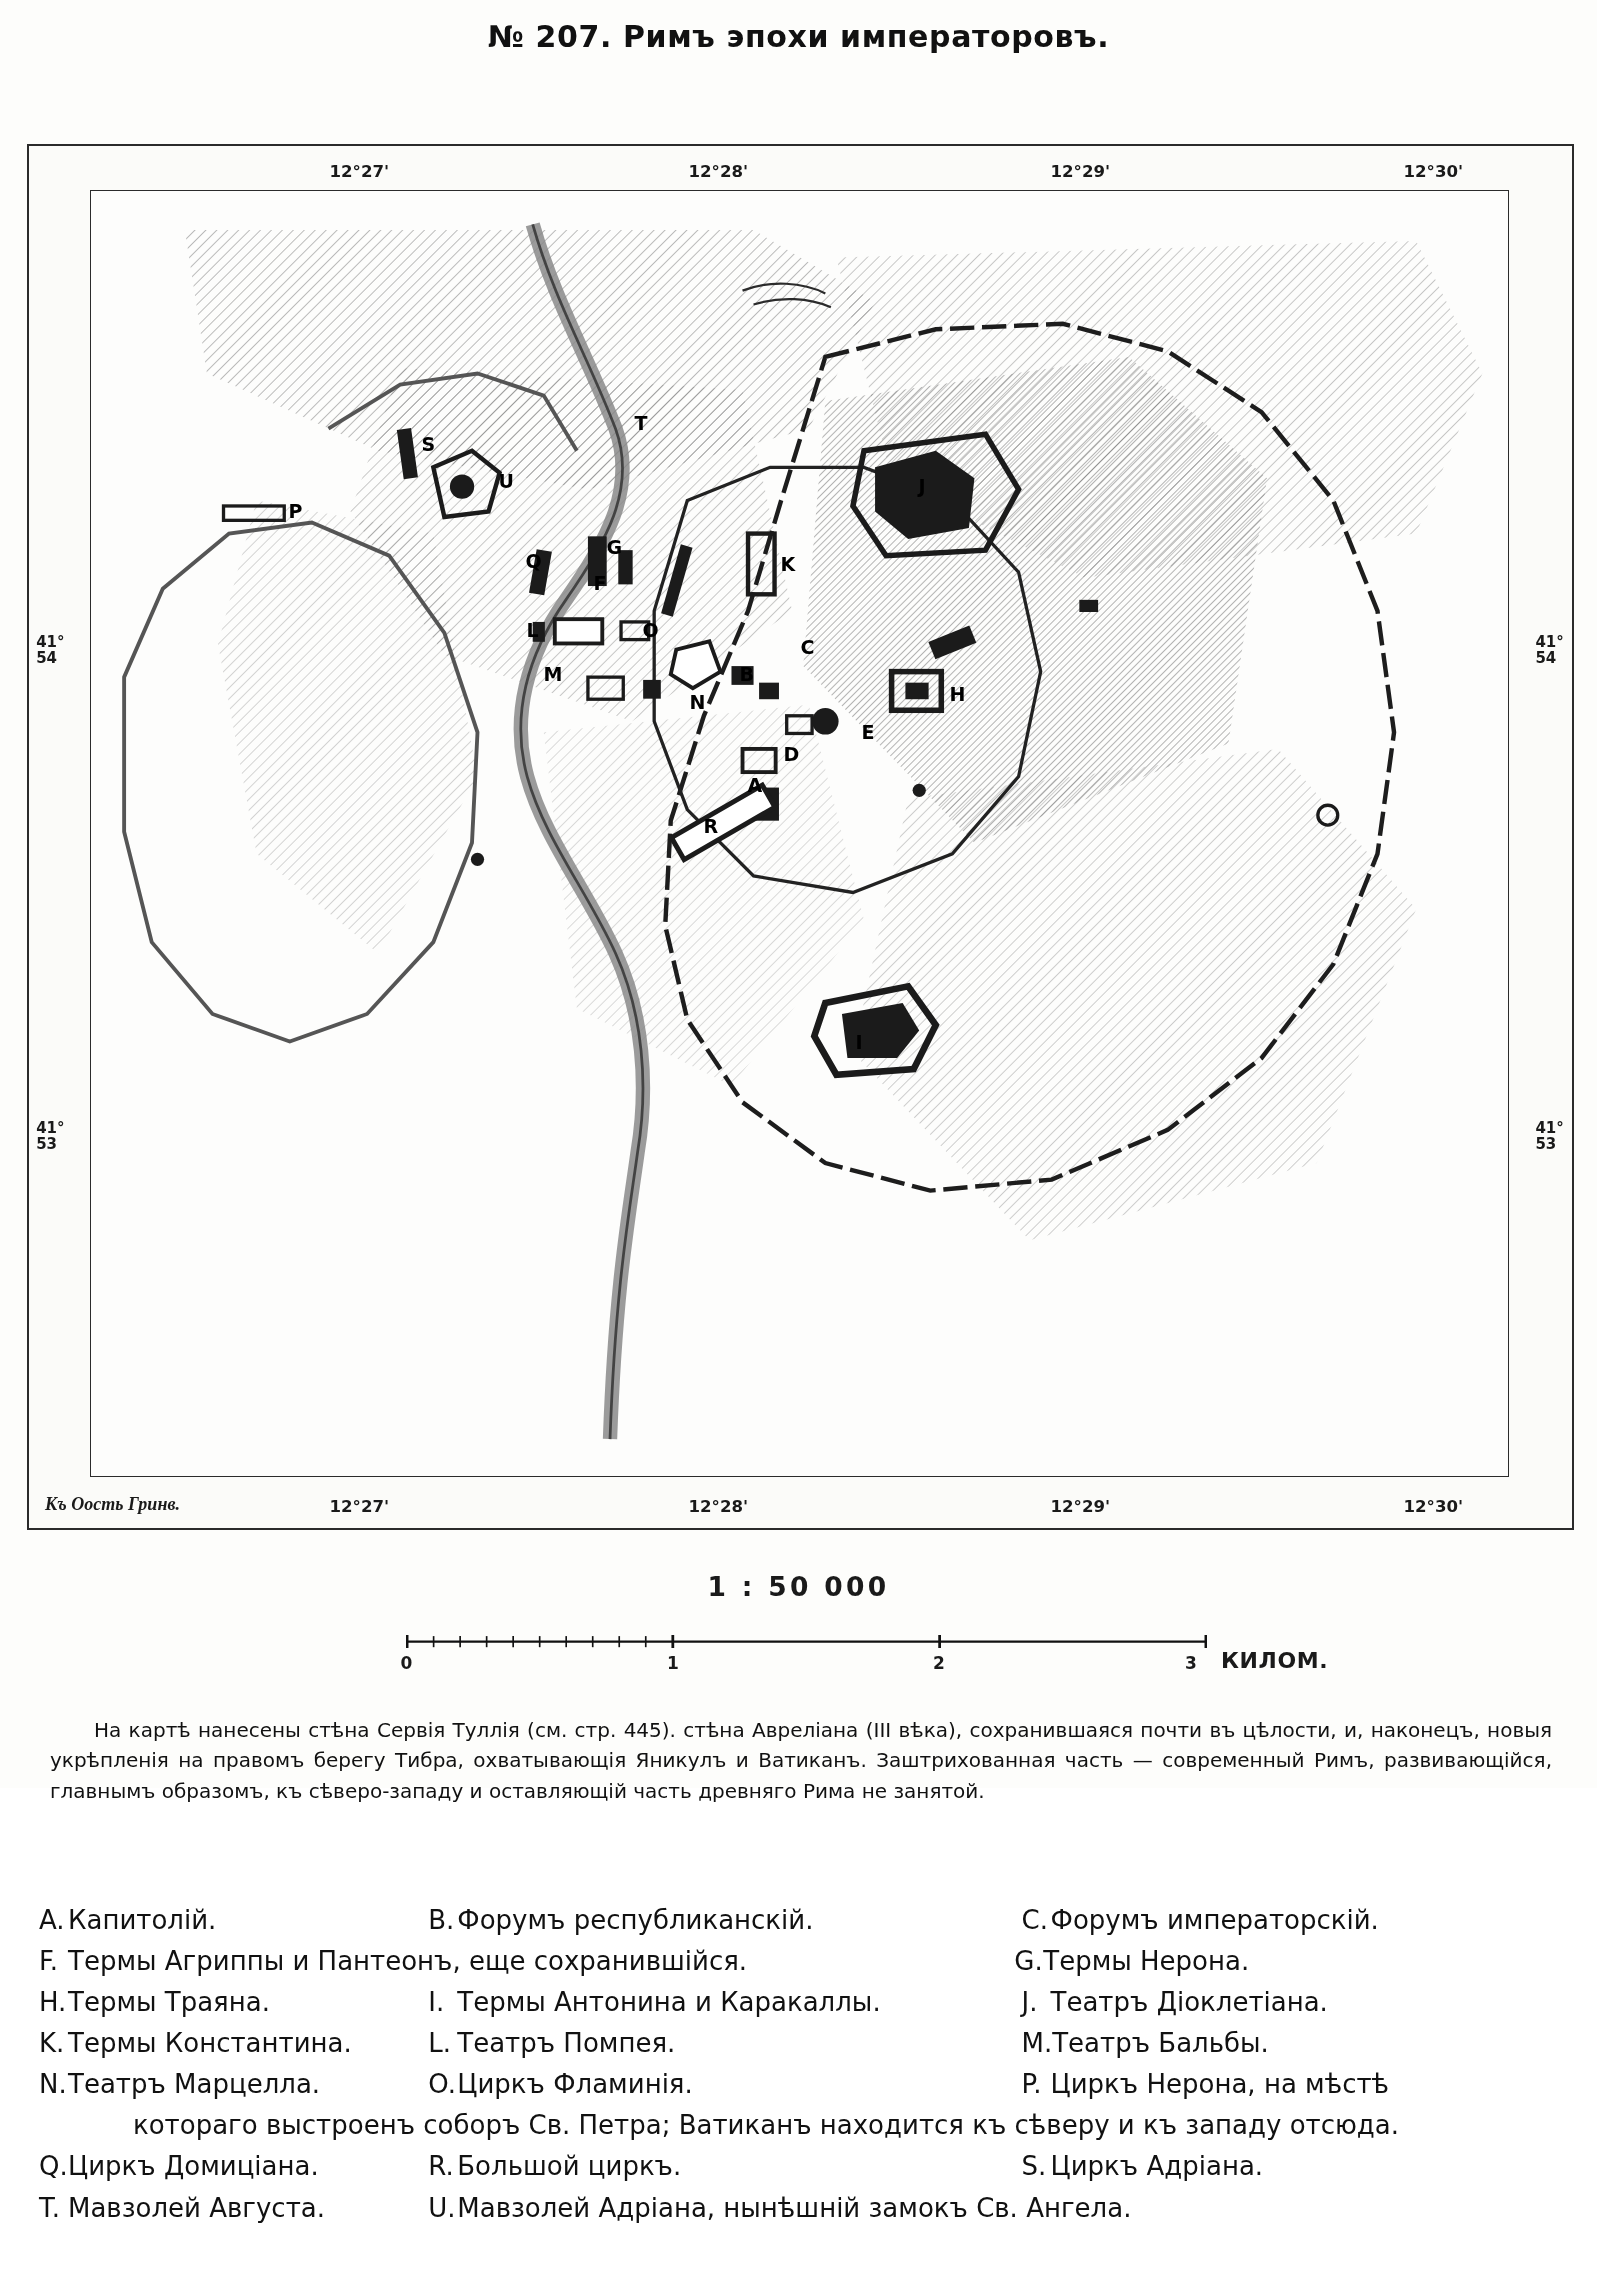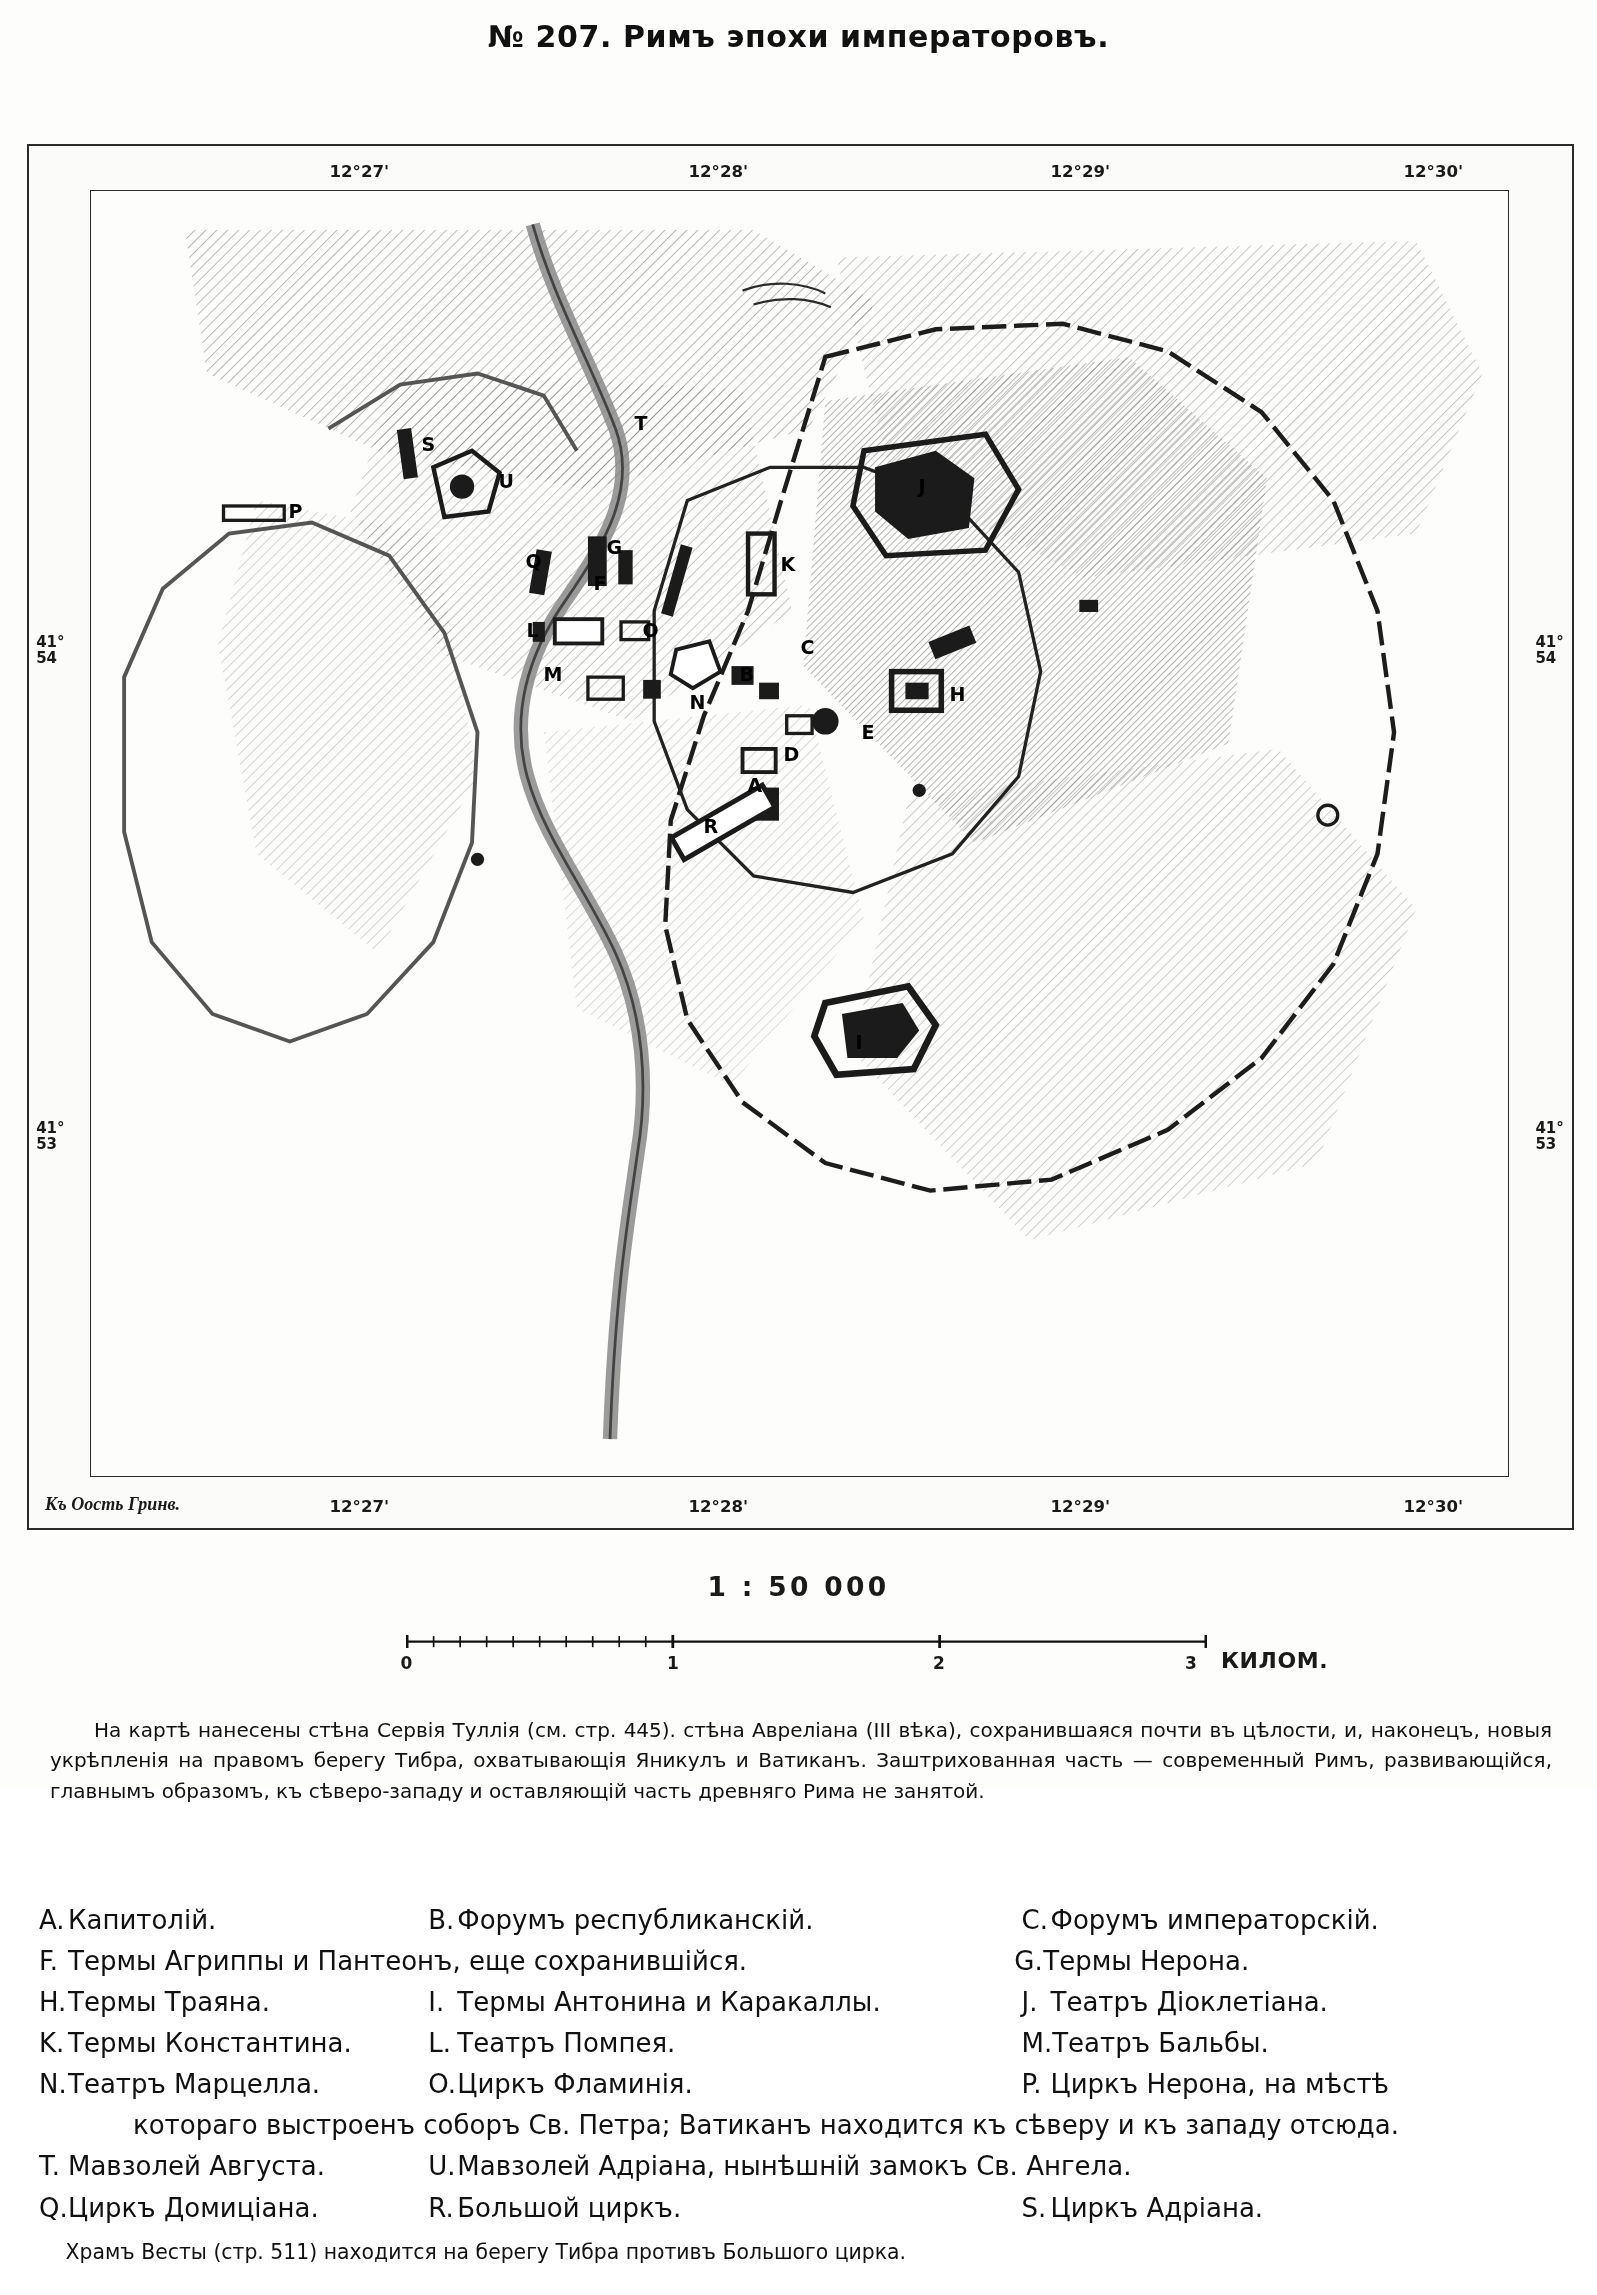--- a/index.html
+++ b/index.html
@@ -397,27 +397,26 @@
 
     <div class="legend-row">
       <span class="legend-item" style="width:381px;"><span class="ltr">N.</span><span>Театръ Марцелла.</span></span>
       <span class="legend-item" style="width:585px;"><span class="ltr">O.</span><span>Циркъ Фламинія.</span></span>
       <span class="legend-item"><span class="ltr">P.</span><span>Циркъ Нерона, на мѣстѣ</span></span>
     </div>
 
     <span class="cont">котораго выстроенъ соборъ Св. Петра; Ватиканъ находится къ сѣверу и къ западу отсюда.</span>
 
     <div class="legend-row">
-      <span class="legend-item" style="width:381px;"><span class="ltr">T.</span><span>Мавзолей Августа.</span></span>
-      <span class="legend-item"><span class="ltr">U.</span><span>Мавзолей Адріана, нынѣшній замокъ Св. Ангела.</span></span>
-    </div>
-
-    <div class="legend-row">
       <span class="legend-item" style="width:381px;"><span class="ltr">Q.</span><span>Циркъ Домиціана.</span></span>
       <span class="legend-item" style="width:585px;"><span class="ltr">R.</span><span>Большой циркъ.</span></span>
       <span class="legend-item"><span class="ltr">S.</span><span>Циркъ Адріана.</span></span>
     </div>
+
+    <div class="legend-row">
+      <span class="legend-item" style="width:381px;"><span class="ltr">T.</span><span>Мавзолей Августа.</span></span>
+      <span class="legend-item"><span class="ltr">U.</span><span>Мавзолей Адріана, нынѣшній замокъ Св. Ангела.</span></span>
+    </div>
   </div>
 
-  <div class="footnote"><span class="indent"></span><span>Храмъ Весты (стр. 511) находится на берегу Тибра противъ Большого цирка.</span></div>
 
 </div>
 
 
 </body></html>

